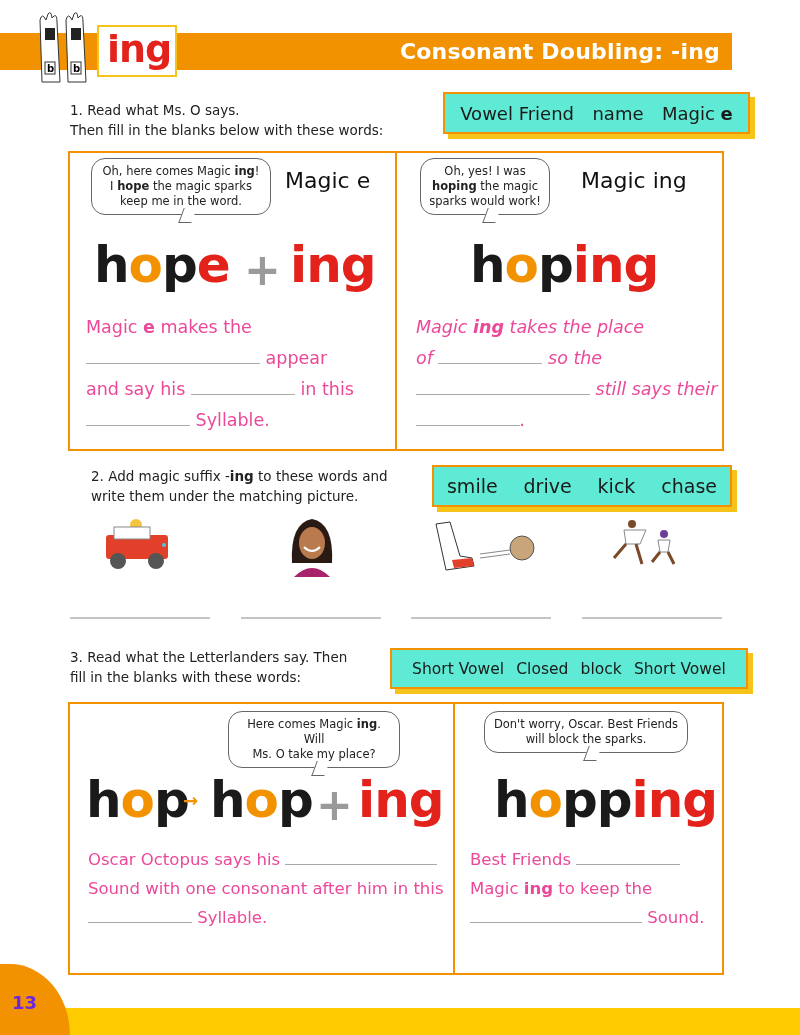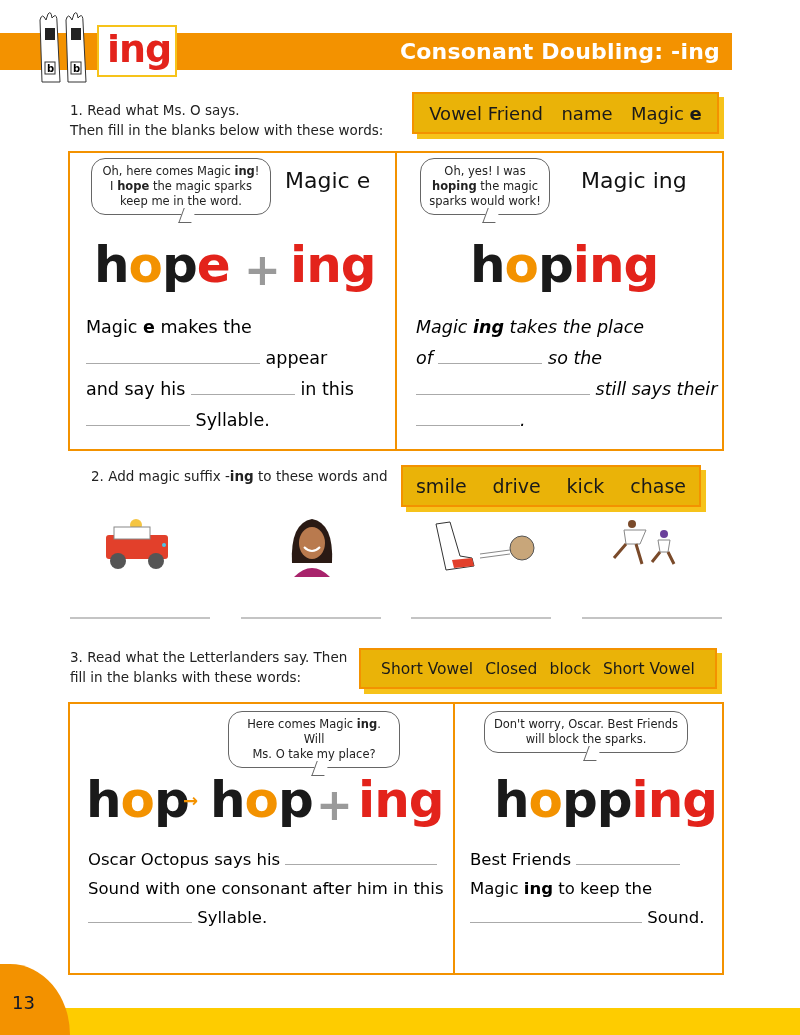--- a/index.html
+++ b/index.html
@@ -9,46 +9,46 @@
   .header-band { position: absolute; left: 0; top: 33px; width: 732px; height: 37px; background: #f39200; }
   .header-title { position: absolute; right: 80px; top: 33px; height: 37px; line-height: 37px; color: #fff; font-size: 22px; font-weight: bold; letter-spacing: 0.2px; }
   .header-title b { font-weight: bold; }
 
   .logo-hands { position: absolute; left: 38px; top: 10px; width: 60px; height: 74px; }
   .logo-ing { position: absolute; left: 97px; top: 25px; width: 80px; height: 52px; background: #fff; border: 2px solid #f6c31a; }
 
   .instr { position: absolute; font-size: 13.5px; line-height: 20px; color: #222; }
   .instr b { font-weight: bold; }
 
-  .wordbank { position: absolute; background: #eab308; border: 2px solid #f39200; box-shadow: 5px 5px 0 #f6c31a; display: flex; align-items: center; justify-content: space-around; color: #1a1a1a; }
+  .wordbank { position: absolute; background: #5eead4; border: 2px solid #f39200; box-shadow: 5px 5px 0 #f6c31a; display: flex; align-items: center; justify-content: space-around; color: #1a1a1a; margin-left: 31px; }
   .wordbank span { white-space: nowrap; }
 
   .panel-box { position: absolute; border: 2px solid #f39200; background: #fff; }
   .divider { position: absolute; width: 2px; background: #f39200; }
 
   .bubble { position: absolute; border: 1.5px solid #666; border-radius: 14px; background: #fff; font-size: 11.5px; line-height: 15px; text-align: center; padding: 5px 8px; color: #222; }
   .bubble::after { content: ""; position: absolute; width: 12px; height: 14px; border-left: 1.5px solid #666; border-bottom: 1.5px solid #666; background: #fff; bottom: -9px; transform: skewX(-20deg); }
   .bubble b { font-weight: bold; }
 
   .magic-label { position: absolute; font-size: 22px; color: #111; }
 
   .big-word { position: absolute; font-size: 50px; font-weight: bold; letter-spacing: -1px; font-family: "DejaVu Sans", sans-serif; }
   .big-word .o { color: #f39200; }
   .big-word .r { color: #e3231b; }
   .plus { position: absolute; font-size: 44px; font-weight: bold; color: #9a9a9a; }
   .arrow { position: absolute; color: #f39200; font-size: 18px; font-weight: bold; }
 
-  .fill { position: absolute; font-size: 17.5px; line-height: 31px; color: #000000; }
+  .fill { position: absolute; font-size: 17.5px; line-height: 31px; color: #ec4899; }
   .blank { display: inline-block; border-bottom: 1.5px solid #aaa; height: 18px; vertical-align: baseline; }
 
   .pic { position: absolute; }
   .write-line { position: absolute; height: 0; border-top: 2px solid #c4c4c4; width: 140px; top: 617px; }
 
   .page-tab { position: absolute; left: 0; top: 964px; width: 70px; height: 71px; background: #f39200; border-top-right-radius: 60px 71px; }
-  .page-num { position: absolute; left: 12px; top: 992px; color: #0f172a; font-size: 18px; }
+  .page-num { position: absolute; left: 12px; top: 992px; color: #6d28d9; font-size: 18px; font-weight: bold; }
   .footer-band { position: absolute; left: 60px; top: 1008px; width: 740px; height: 27px; background: #fecc00; }
 </style>
 </head>
 <body>
 
 <div class="header-band"></div>
 <div class="header-title"><span>Consonant Doubling: </span><b>-ing</b></div>
 
 <svg class="logo-hands" viewBox="0 0 60 74">
   <path d="M4 72 L2 10 Q4 2 8 10 L10 4 Q13 0 14 8 L16 6 Q19 4 19 12 L22 72 Z" fill="#fff" stroke="#333" stroke-width="1"></path>
@@ -107,20 +107,21 @@
 
 <div class="fill" style="left:416px;top:312px;width:310px;font-style:italic;">
   <div><span>Magic </span><b>ing</b><span> takes the place</span></div>
   <div><span>of</span> <span class="blank" style="width:104px;"></span> <span>so the</span></div>
   <div><span class="blank" style="width:174px;"></span> <span>still says their</span></div>
   <div><span class="blank" style="width:104px;"></span><span>.</span></div>
 </div>
 
 <div class="instr" style="left:79px;top:466px;margin-left:12px;">
   <div><span>2. Add magic suffix -</span><b>ing</b><span> to these words and</span></div>
+  <div>write them under the matching picture.</div>
 </div>
 
 <div class="wordbank" style="left:401px;top:465px;width:300px;height:42px;font-size:19px;">
   <span>smile</span>
   <span>drive</span>
   <span>kick</span>
   <span>chase</span>
 </div>
 
 <svg class="pic" style="left:100px;top:515px;width:72px;height:60px;" viewBox="0 0 72 60">

